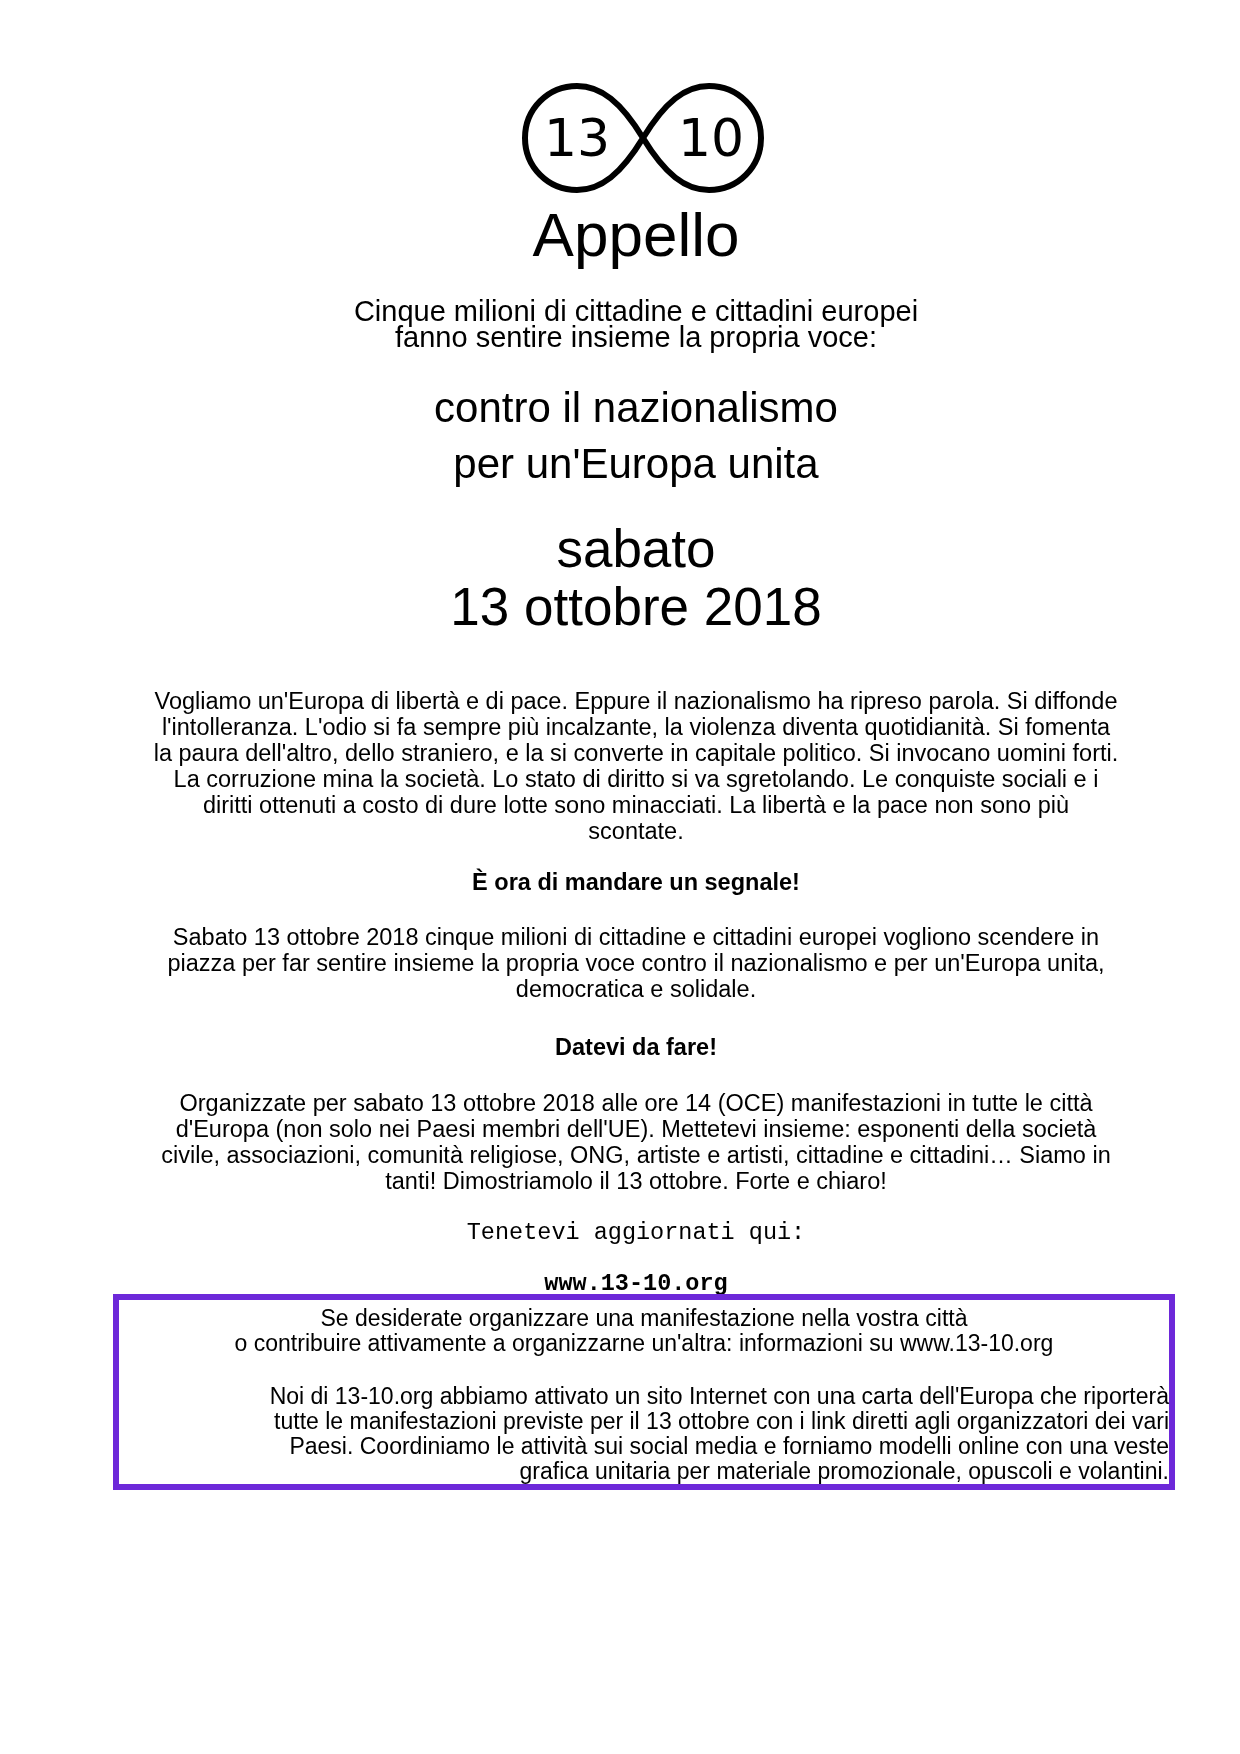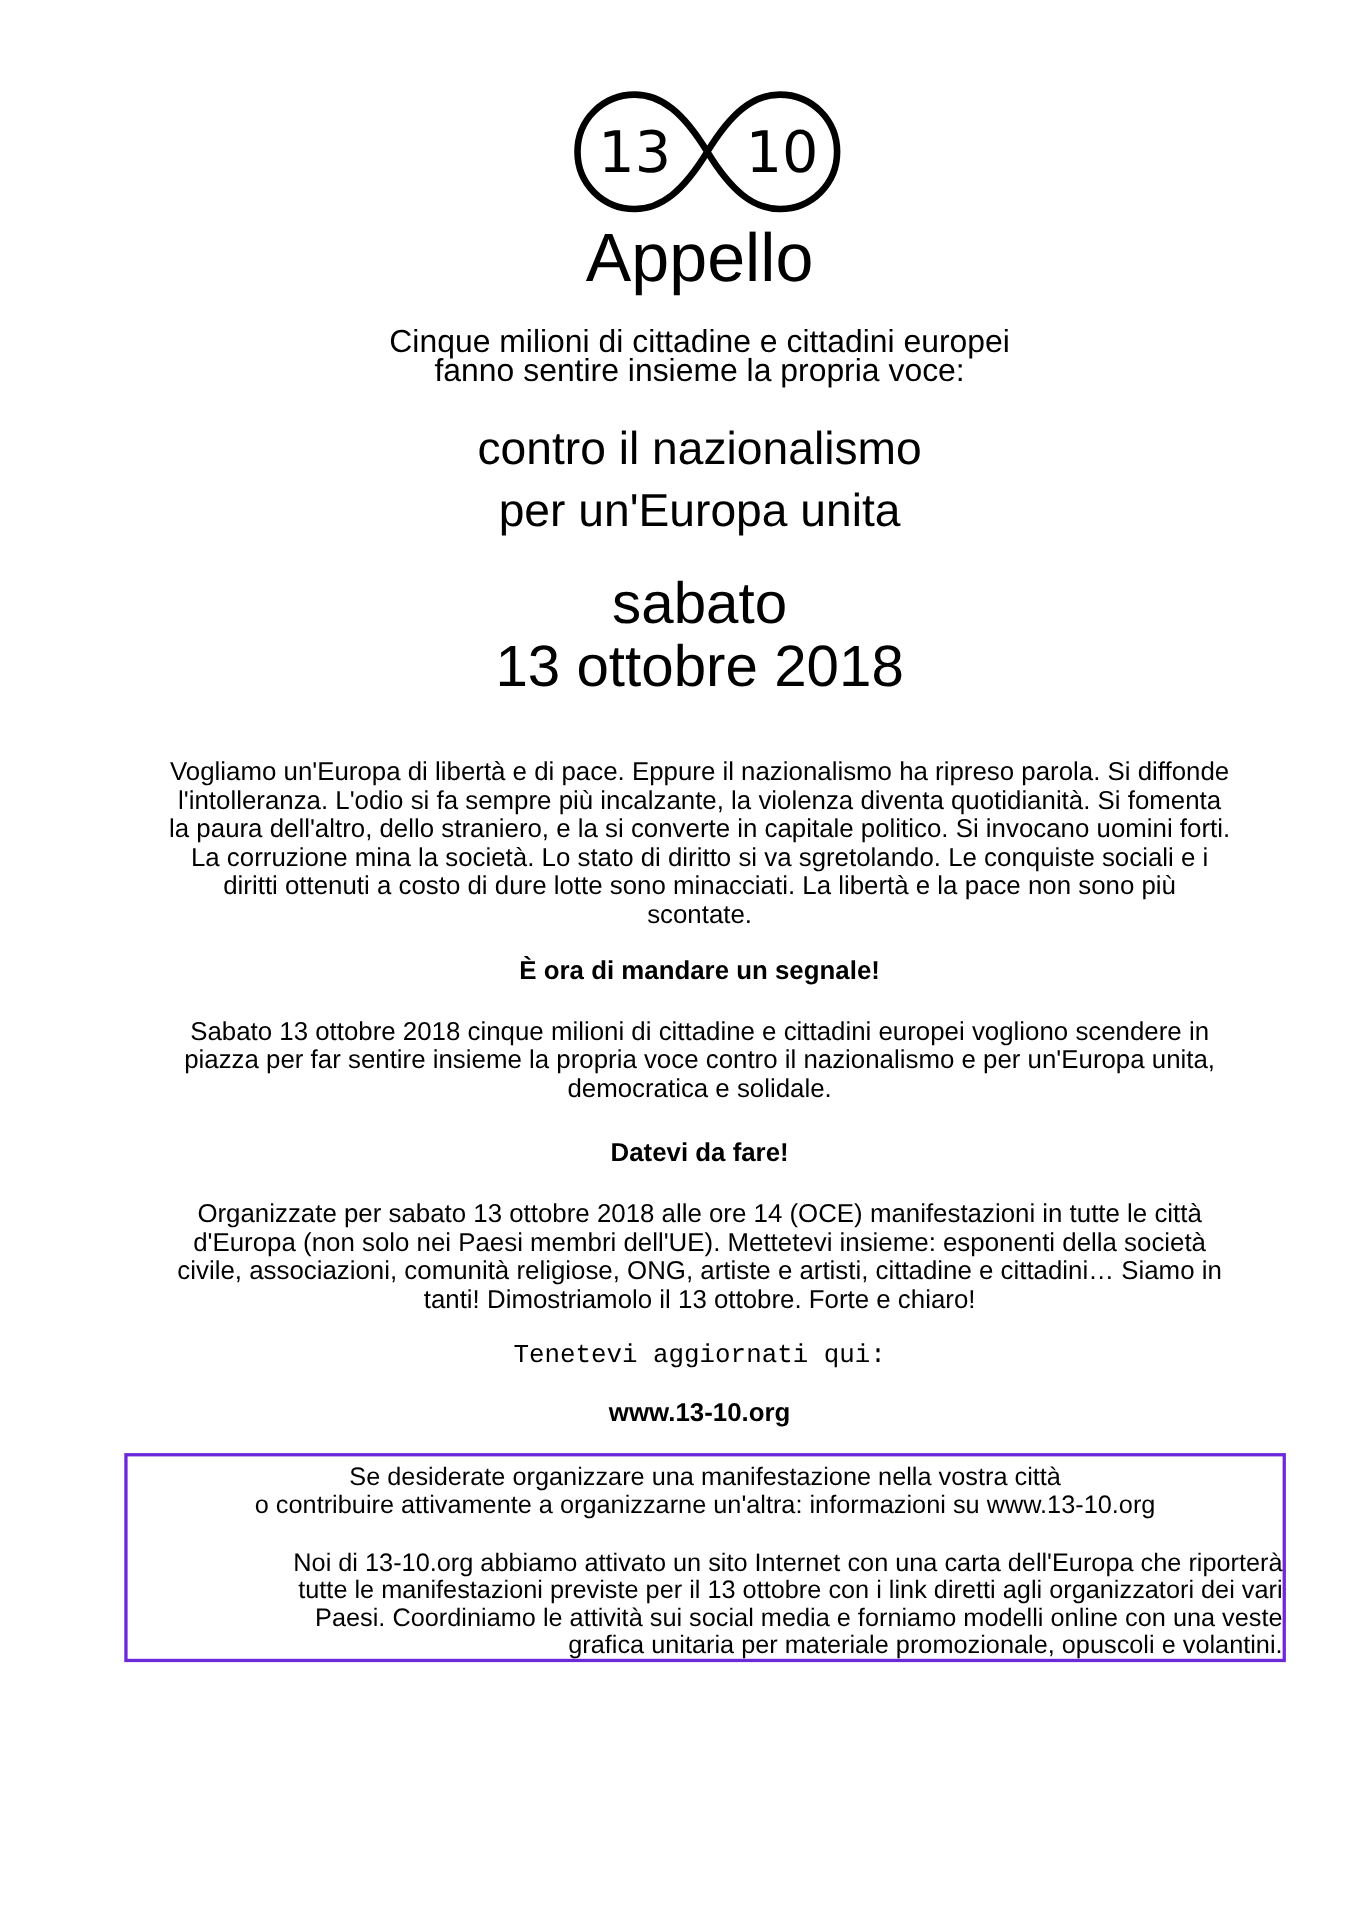--- a/index.html
+++ b/index.html
@@ -14,23 +14,23 @@
   .date { top: 520px; font-size: 53px; line-height: 58px; }
   .para { position: absolute; left: 100px; width: 1040px; text-align: center;
           font-size: 23.5px; line-height: 26px; margin-top: 24px; }
   .p1 { top: 664px; }
   .bold { font-weight: bold; }
   .h1 { top: 845px; }
   .p2 { top: 900px; }
   .h2 { top: 1010px; }
   .p3 { top: 1066px; }
   .p4 { top: 1196px; font-family: Liberation Mono, monospace; }
-  .url { top: 1247px; }
+  .url { top: 1247px; font-family: Liberation Mono, monospace; }
   .box { position: absolute; left: 97px; top: 1294px; width: 1050px; height: 184px;
-         border: 3px solid #6d28d9; margin-top: 27px; }
+         border: 6px solid #6d28d9; }
   .box .bp { position: absolute; left: 0; width: 100%; text-align: center;
              font-size: 23px; line-height: 25px; }
   .box .b1 { top: 6px; }
   .box .b2 { top: 84px; text-align: right; }
 </style>
 </head>
 <body>
 
 <div class="page">
 

